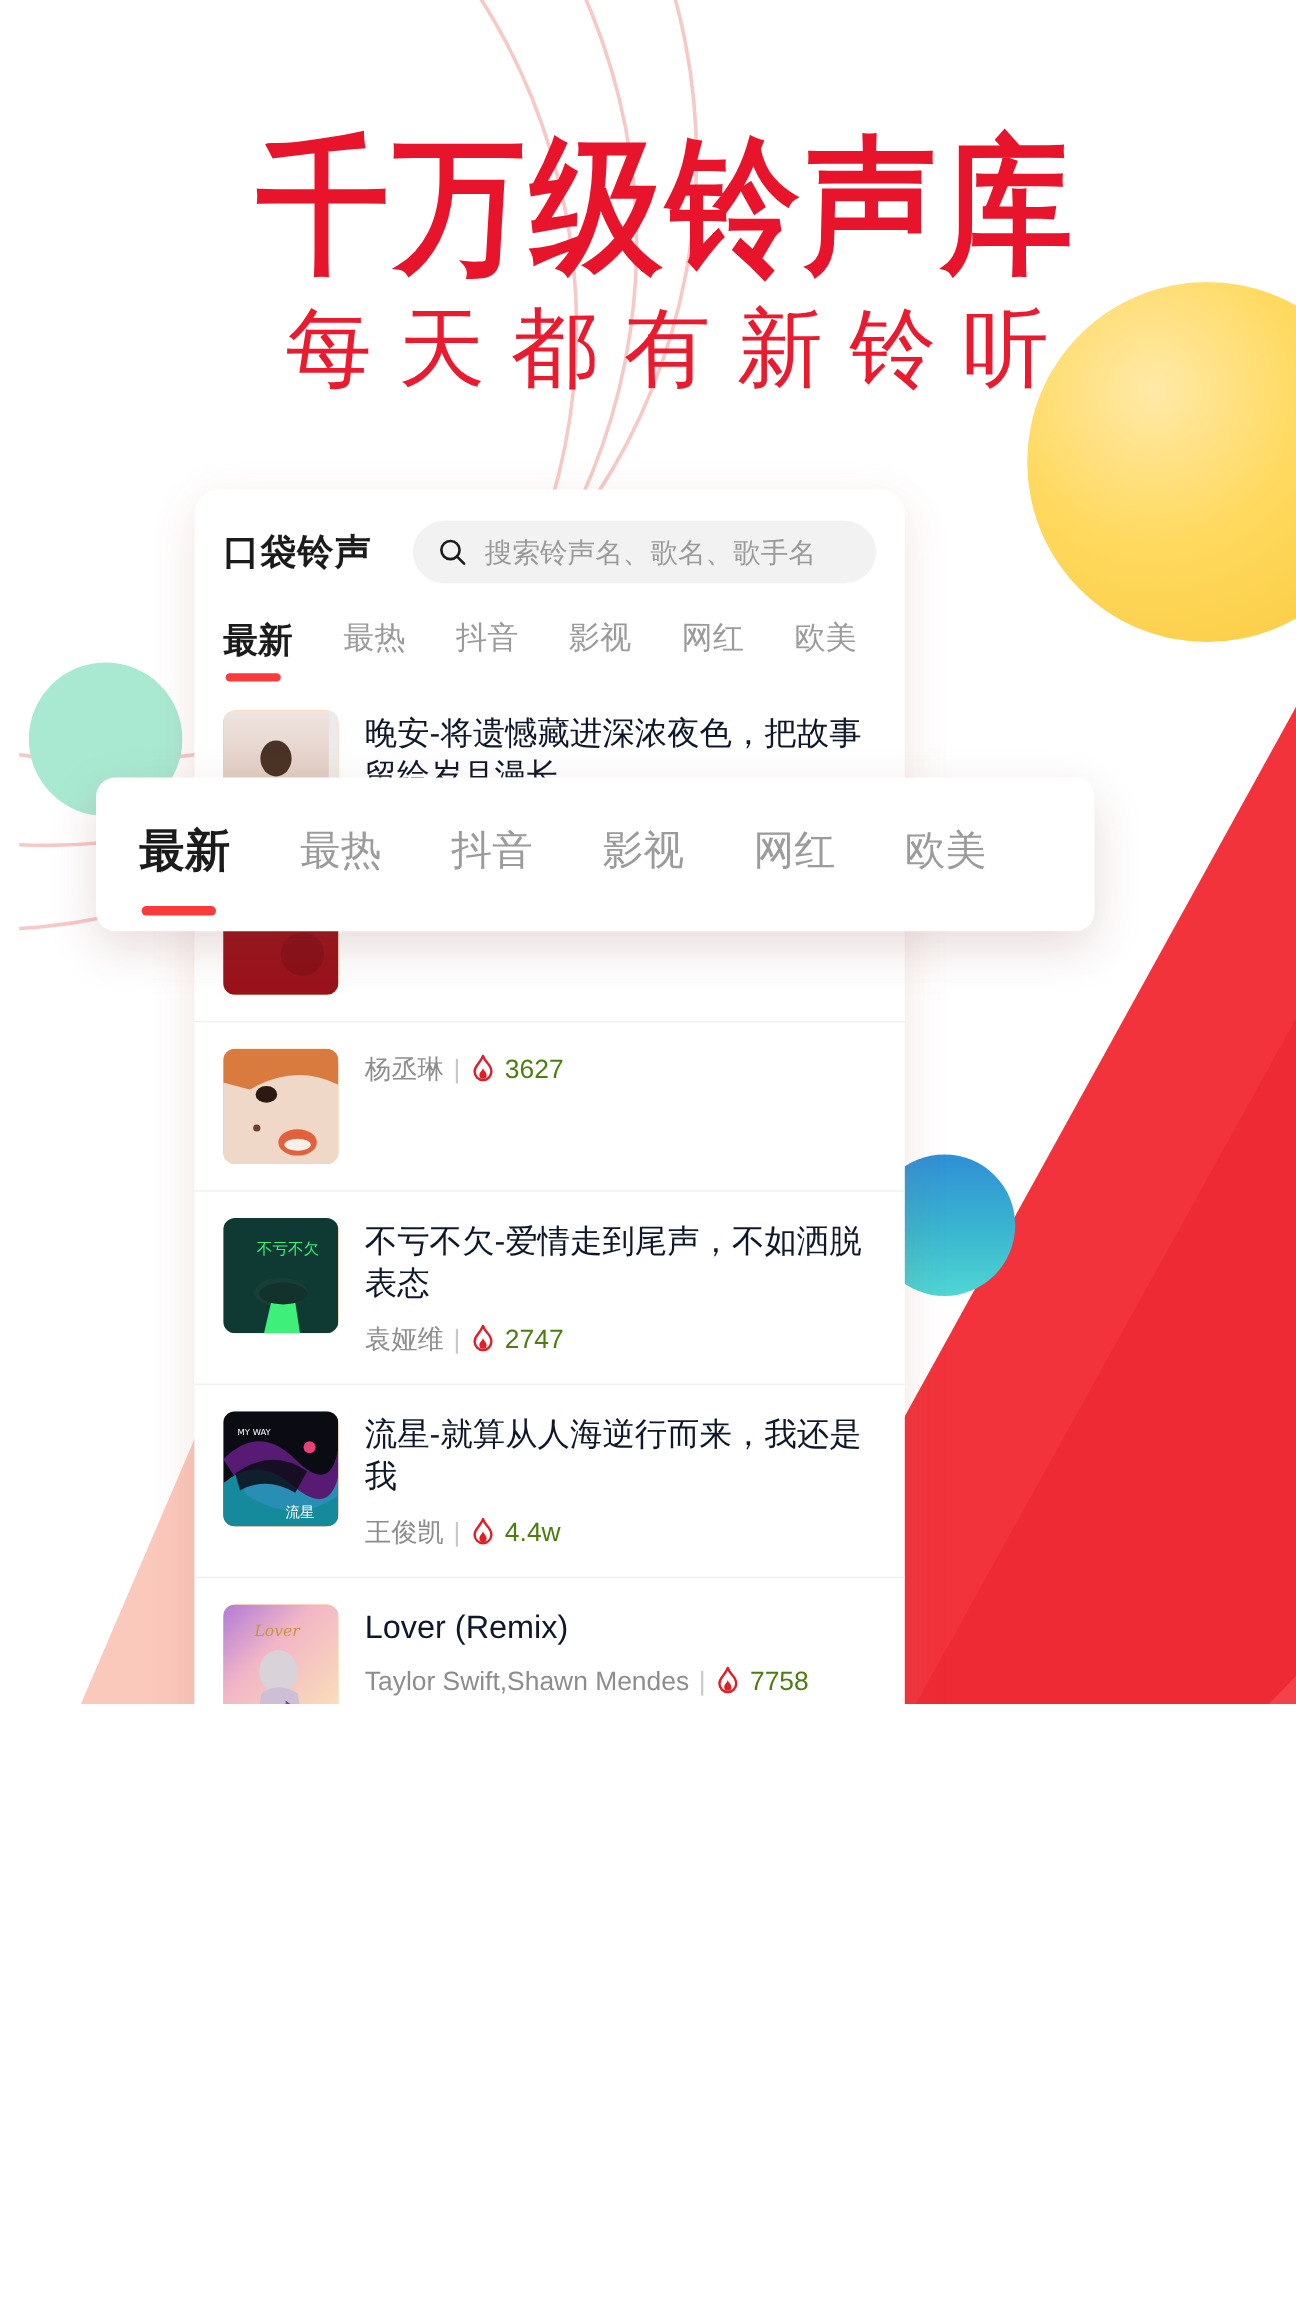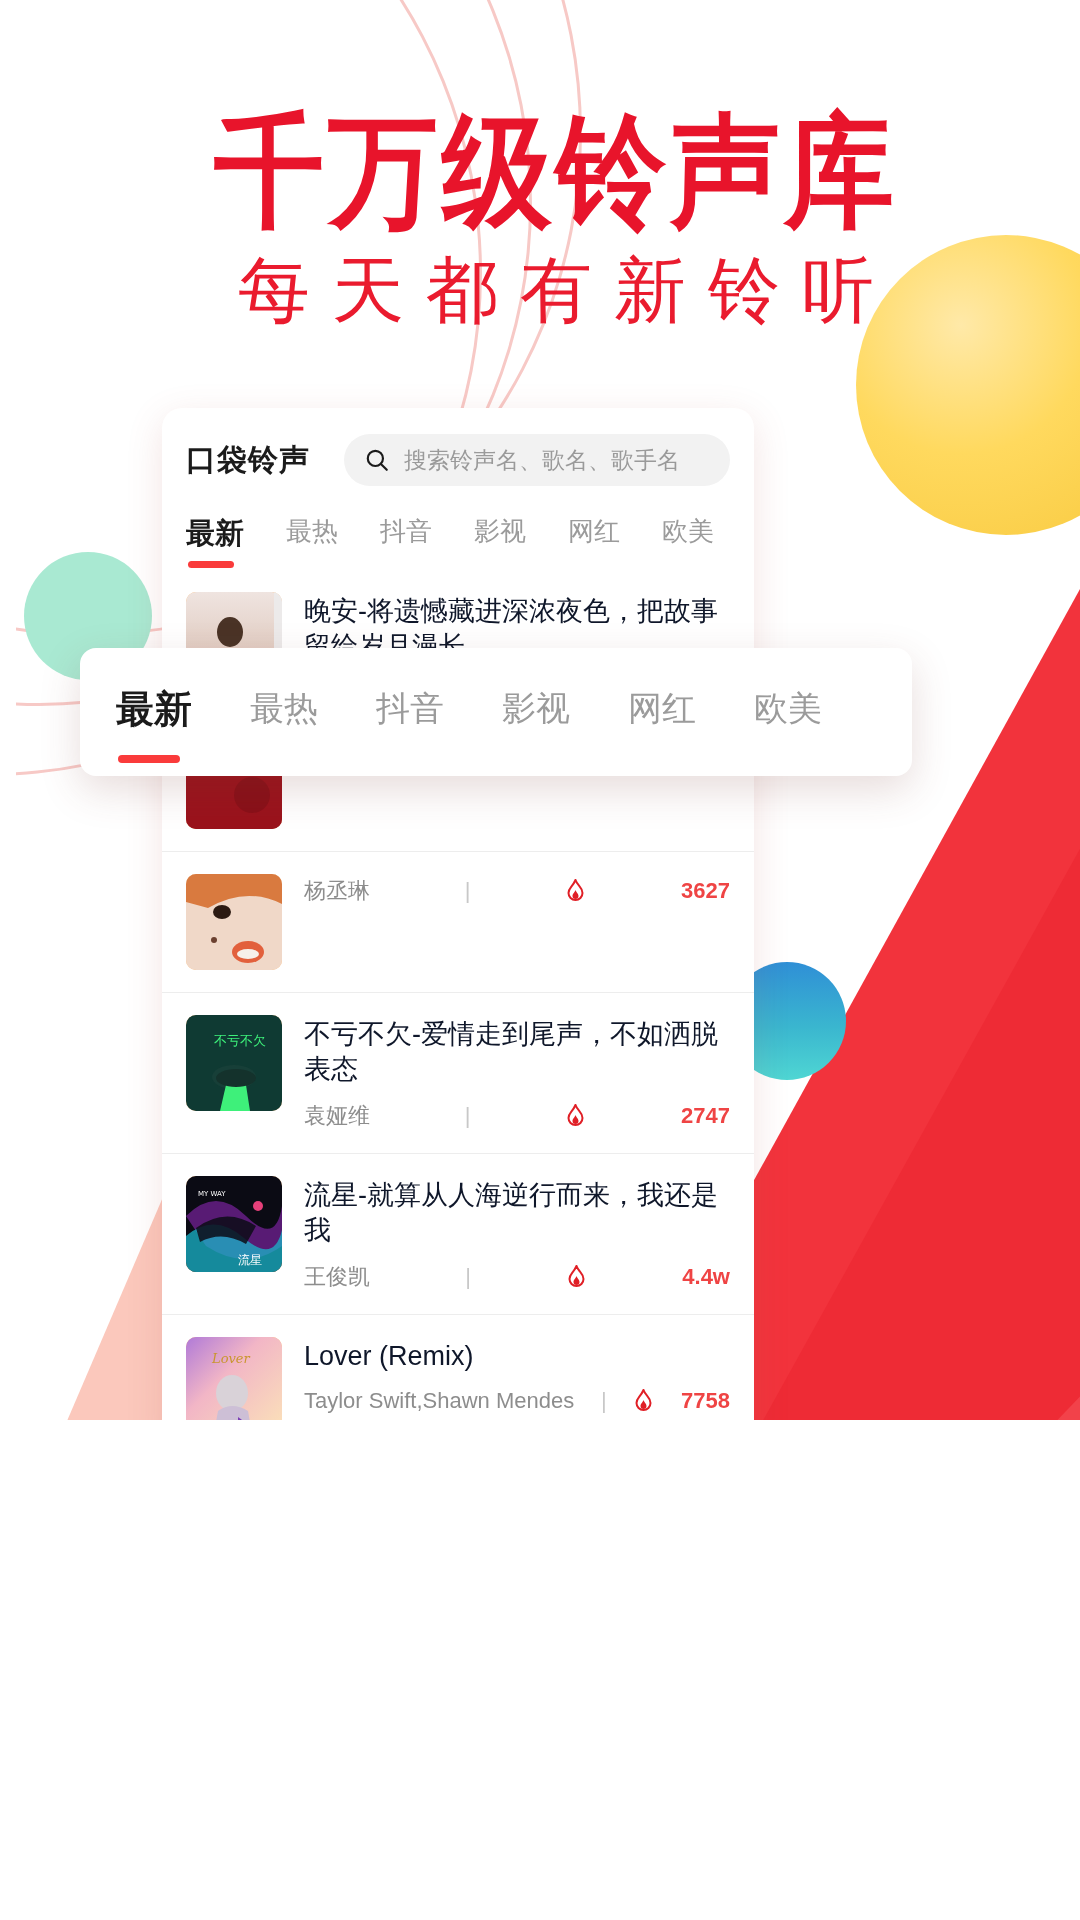--- a/index.html
+++ b/index.html
@@ -191,25 +191,24 @@
     color: #0f172a;
     line-height: 1.3;
     font-weight: 500;
   }
   .song-meta {
     display: flex;
     align-items: center;
     gap: 8px;
     font-size: 22px;
     color: #8d8d8d;
-    justify-content: space-between;
   }
   .meta-sep { color: #c8c8c8; }
   .fire-icon { display: inline-block; vertical-align: middle; }
-  .meta-count { color: #ef4444; font-weight: bold; }
+  .meta-count { color: #4d7c0f; }
 
   
   .tab-overlay {
     position: absolute;
     left: 64px; top: 648px;
     width: 760px;
     height: 128px;
     background: #ffffff;
     border-radius: 16px;
     box-shadow: 0 14px 40px rgba(120, 60, 55, 0.18);

